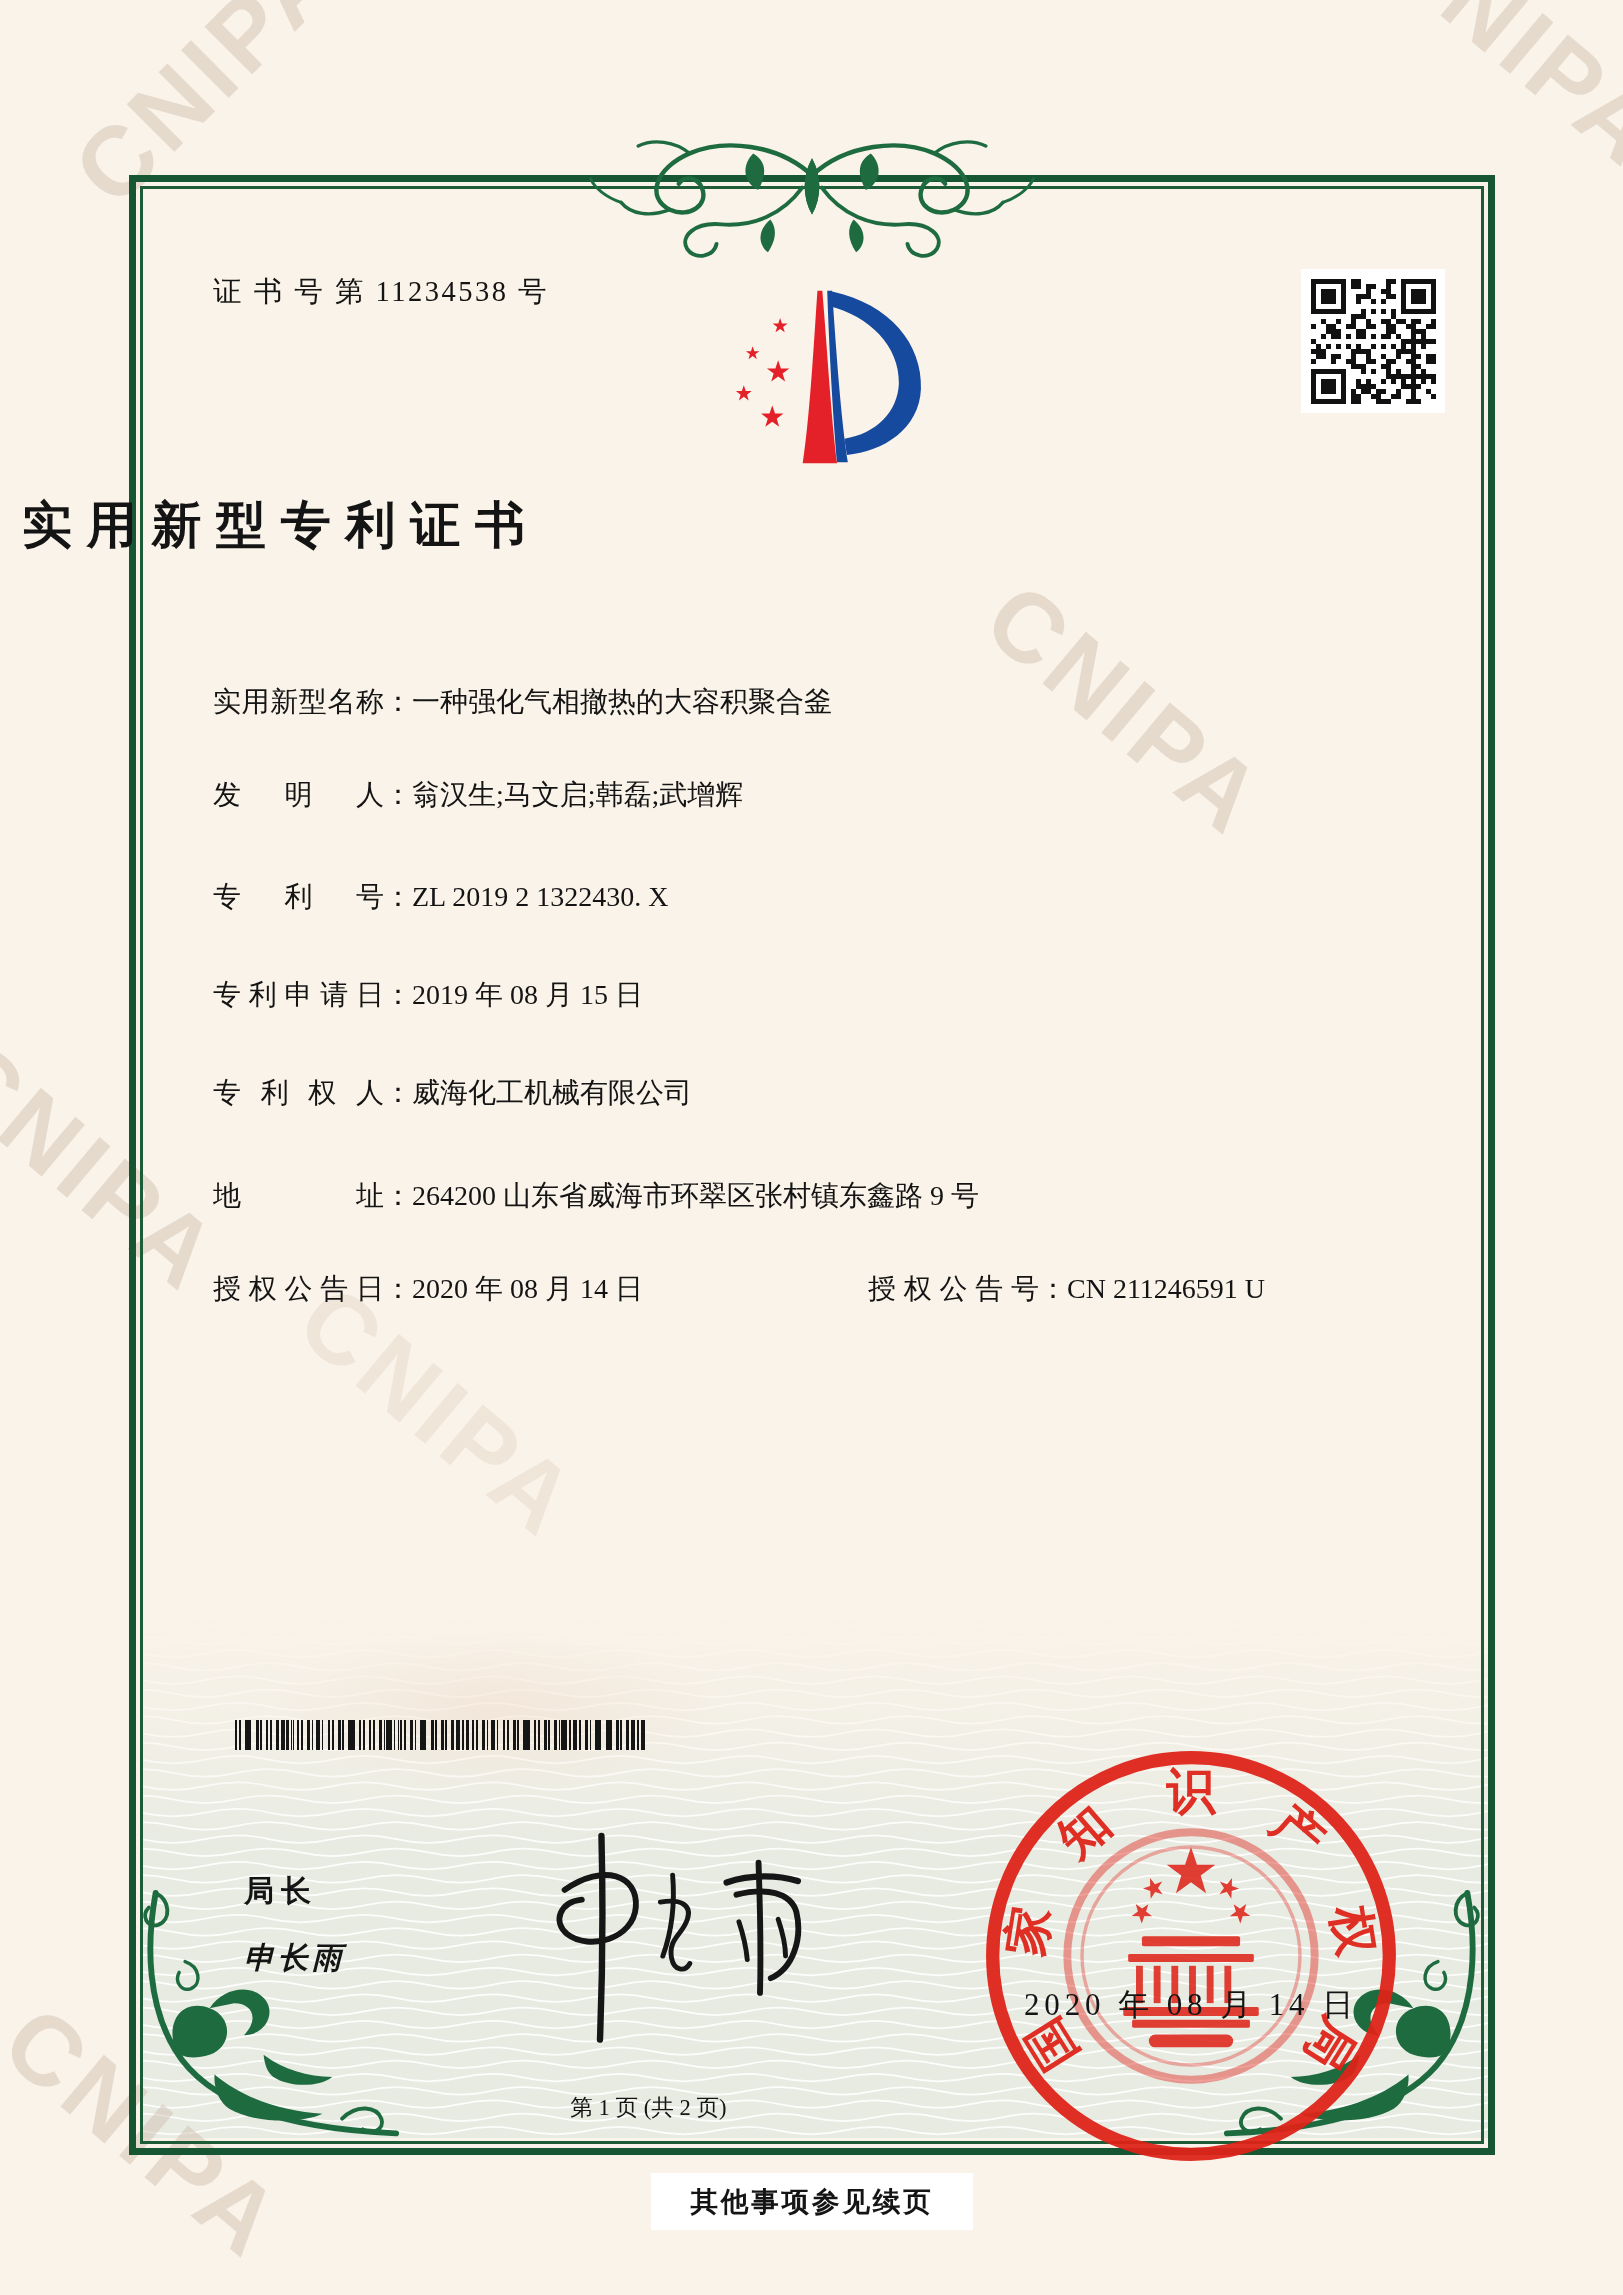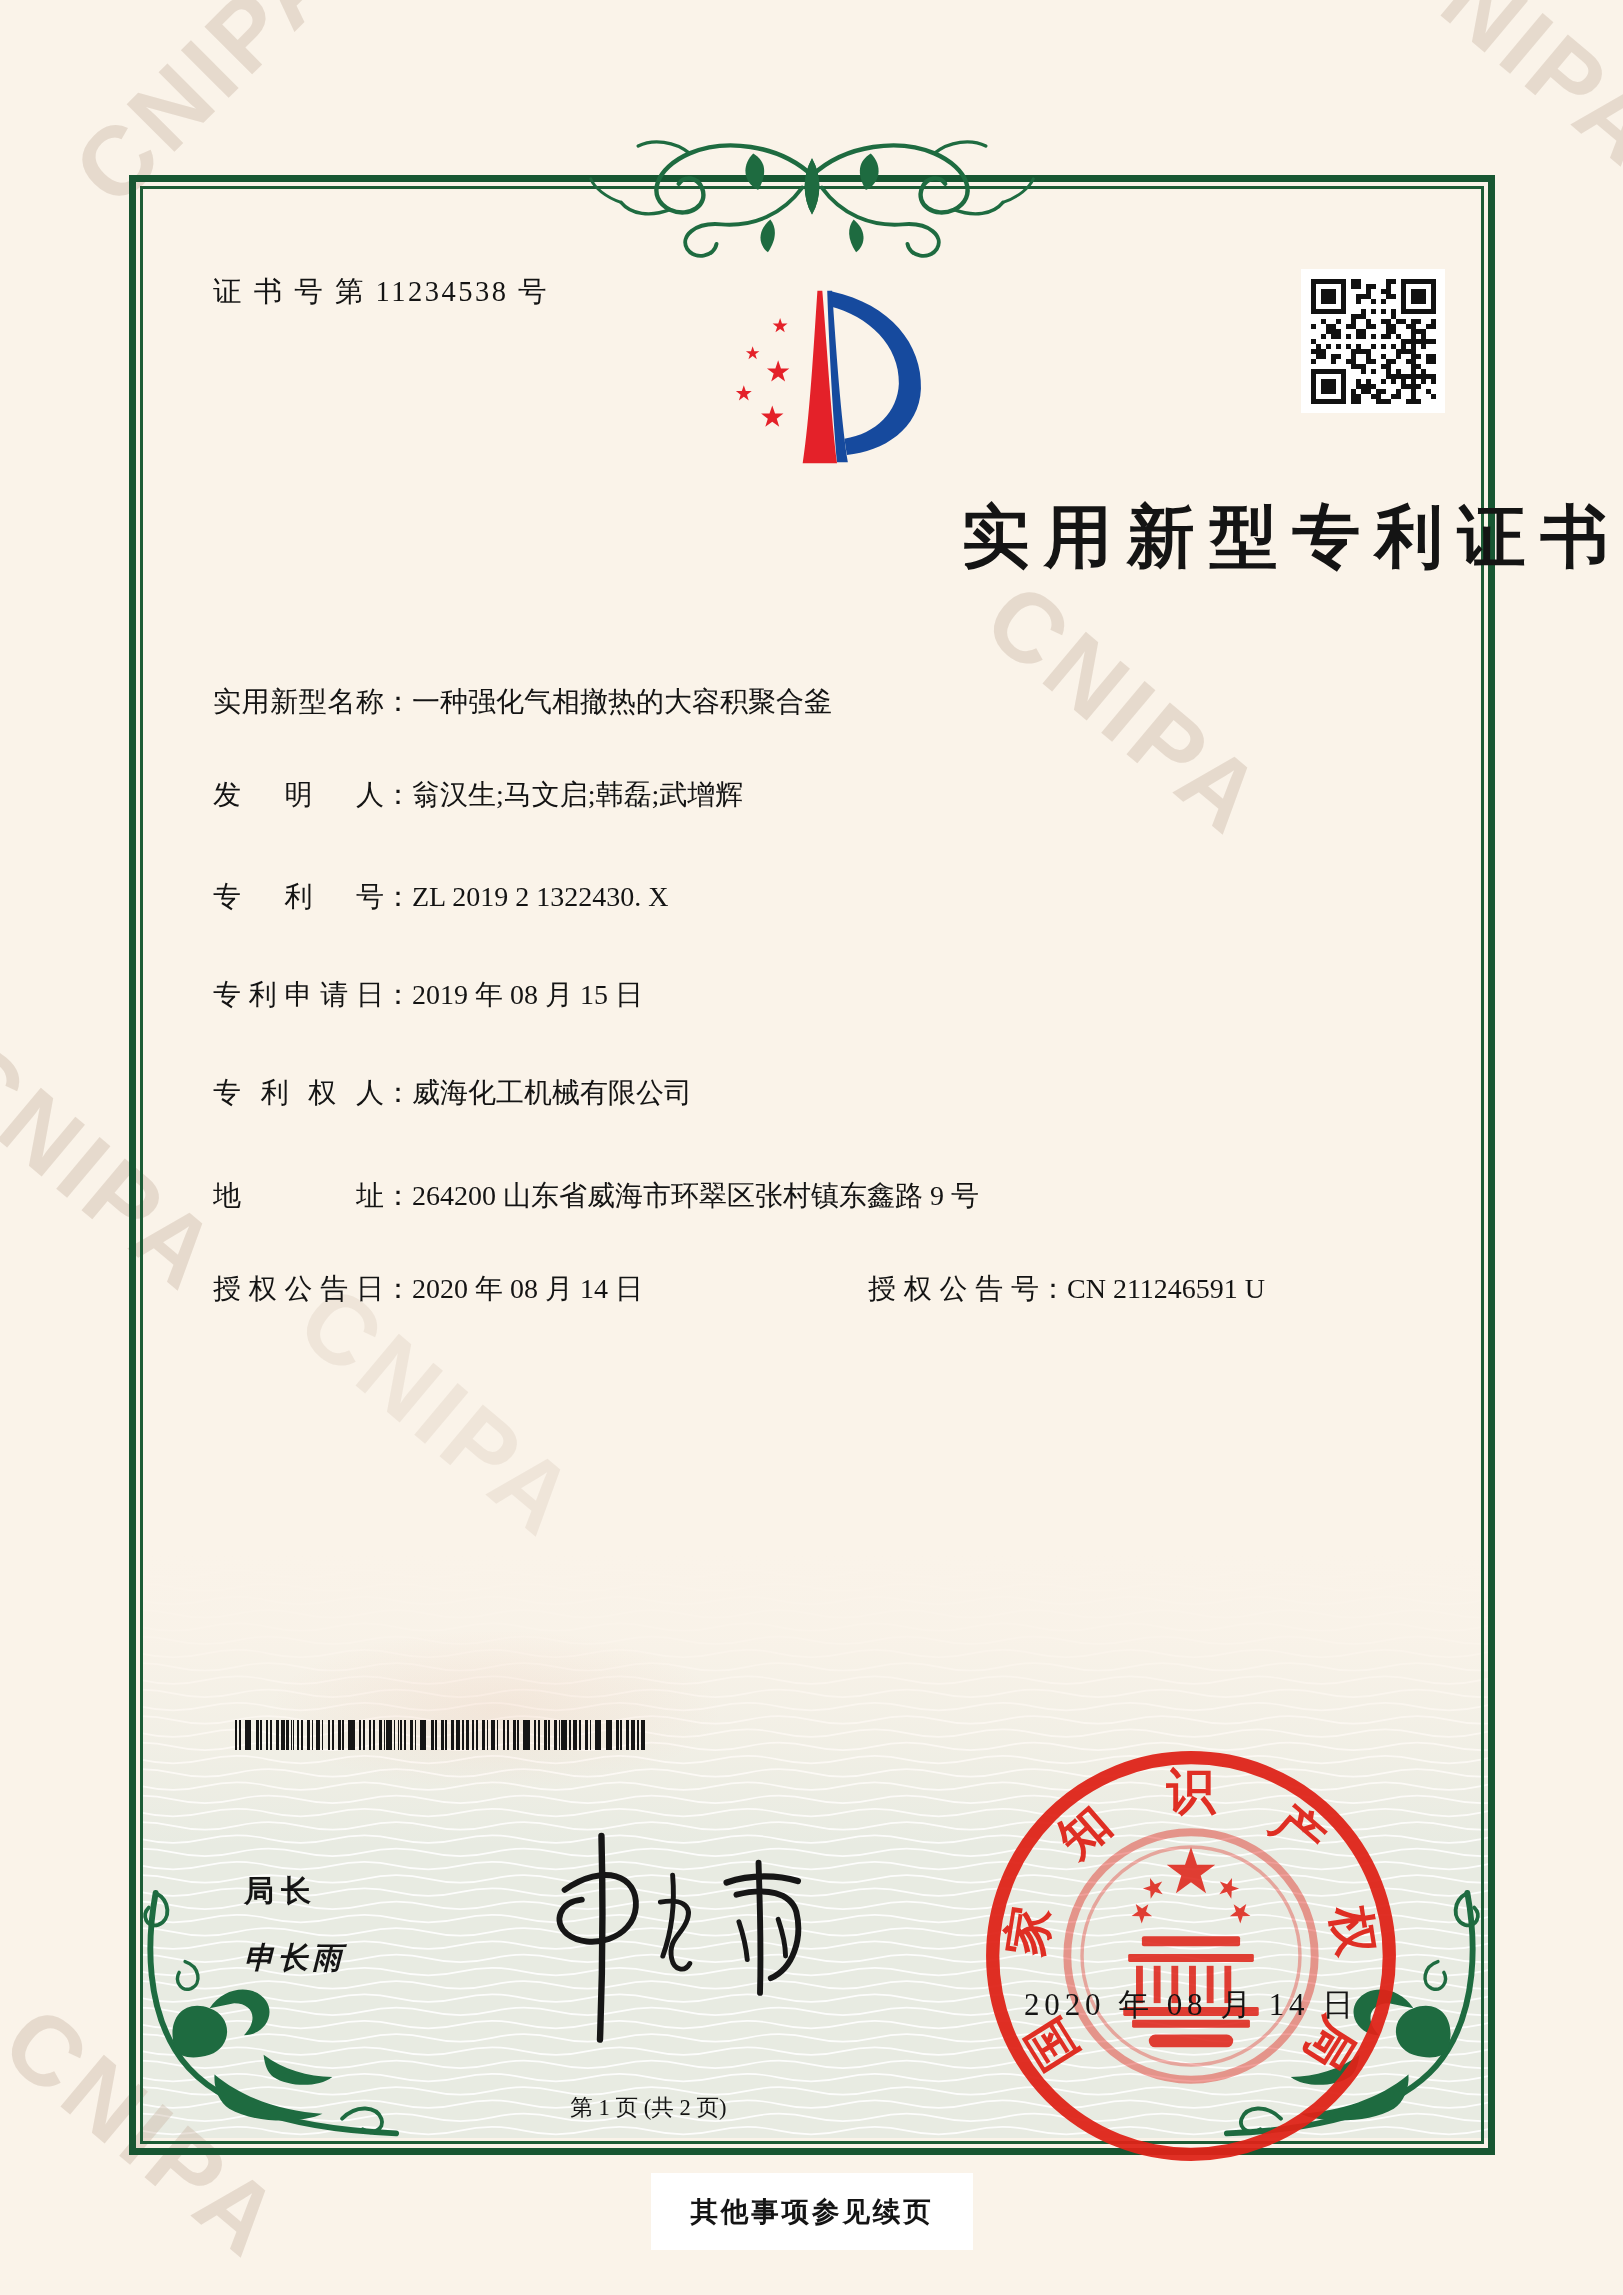--- a/index.html
+++ b/index.html
@@ -16,37 +16,37 @@
   .wavefade{position:absolute;left:141px;top:1553px;width:1347px;height:294px;z-index:1;
       background:linear-gradient(180deg,#faf3e9 0%,rgba(250,243,233,.93) 28%,rgba(250,243,233,.55) 62%,rgba(250,243,233,0) 100%);}
   .blob{position:absolute;left:265px;top:1629px;width:461px;height:162px;z-index:1;
       background:radial-gradient(ellipse at center,rgba(233,128,88,.09),rgba(233,128,88,0) 70%);}
   
   .frame{position:absolute;left:129px;top:175px;width:1366px;height:1980px;
          border:7.4px solid #175632;box-sizing:border-box;z-index:4;}
   .frame-inner{position:absolute;inset:3.9px;border:3.4px solid #1d5c36;}
   
   .certno{position:absolute;left:213px;top:273px;font-size:28.5px;letter-spacing:2.5px;z-index:6;}
-  .title{position:absolute;left:0;width:1623px;top:492px;text-align:right;font-size:68px;
-         font-weight:bold;letter-spacing:14.7px;padding-left:9px;box-sizing:border-box;z-index:6;}
+  .title{position:absolute;left:0;width:1623px;top:492px;text-align:left;font-size:50px;
+         font-weight:bold;letter-spacing:14.7px;padding-left:22px;box-sizing:border-box;z-index:6;}
   .row{position:absolute;left:213px;font-size:28px;z-index:6;white-space:nowrap;}
   .lab{display:inline-block;width:171px;text-align:justify;text-align-last:justify;vertical-align:bottom;}
   .grant2{position:absolute;left:619px;top:0;white-space:nowrap;margin-left:36px;}
   .bodytxt{position:absolute;left:214px;top:1331px;width:1203px;z-index:6;}
   .bodytxt p{margin:0;font-size:29px;line-height:59px;text-align:justify;text-indent:2em;}
   .barcode{position:absolute;left:235px;top:1720px;width:410px;height:30px;z-index:6;
      background:
        repeating-linear-gradient(90deg,#151515 0 2.5px,rgba(0,0,0,0) 2.5px 4.4px,#151515 4.4px 5.9px,rgba(0,0,0,0) 5.9px 10.3px),
        repeating-linear-gradient(90deg,rgba(0,0,0,0) 0 11.3px,#151515 11.3px 15px,rgba(0,0,0,0) 15px 23px,#151515 23px 24.5px,rgba(0,0,0,0) 24.5px 35px);}
   .director{position:absolute;left:244px;font-family:"Liberation Sans","DejaVu Sans",sans-serif;
       font-weight:700;font-size:30px;letter-spacing:6.9px;z-index:6;}
   .sealdate{position:absolute;left:976px;width:430px;top:1984px;text-align:center;
       font-size:31px;letter-spacing:4.9px;z-index:8;}
   .pagefoot{position:absolute;left:0;width:1297px;top:2092px;text-align:center;font-size:22.6px;z-index:6;}
-  .notebox{position:absolute;left:651px;top:2173px;width:322px;height:77px;background:#ffffff;
+  .notebox{position:absolute;left:651px;top:2173px;width:322px;height:57px;background:#ffffff;
       display:flex;align-items:center;justify-content:center;z-index:6;}
   .notebox span{font-size:27.5px;font-weight:700;letter-spacing:2.9px;}
   .qrwrap{position:absolute;left:1301px;top:269px;width:144px;height:144px;background:#ffffff;
       box-sizing:border-box;padding:9.8px;z-index:6;}
   svg{display:block;}
 </style>
 </head>
 <body>
 
 <div class="page">

